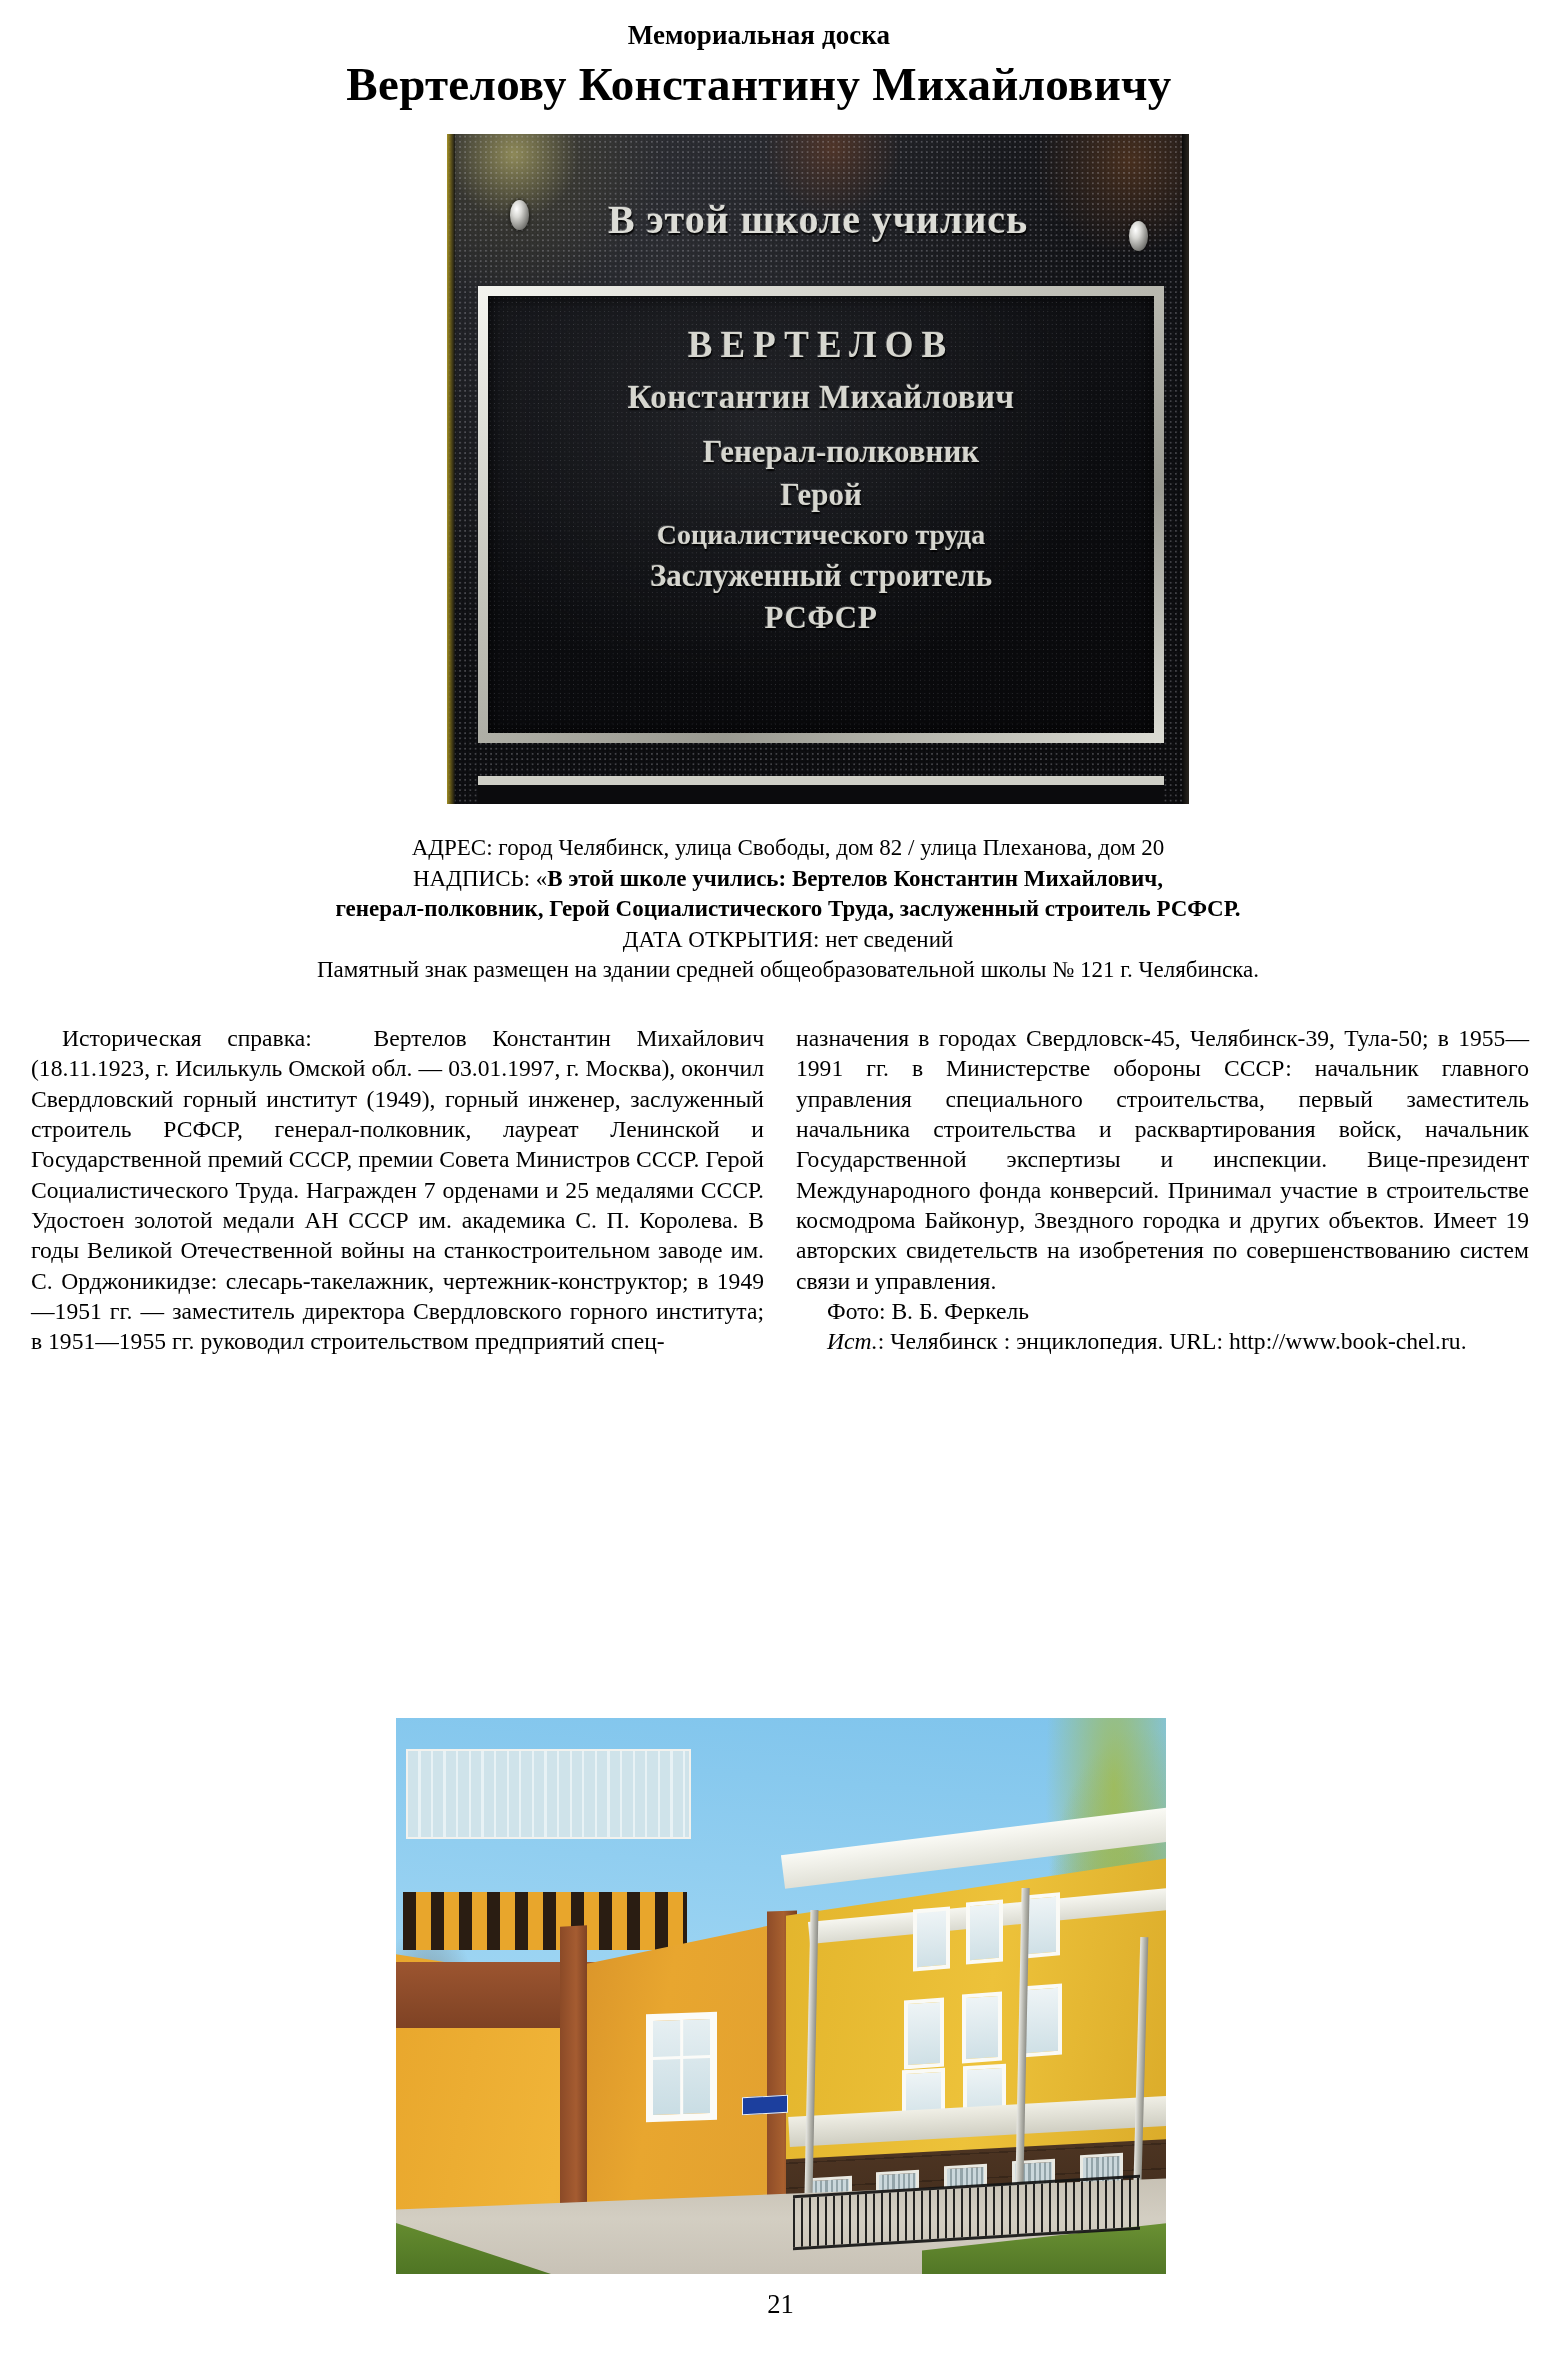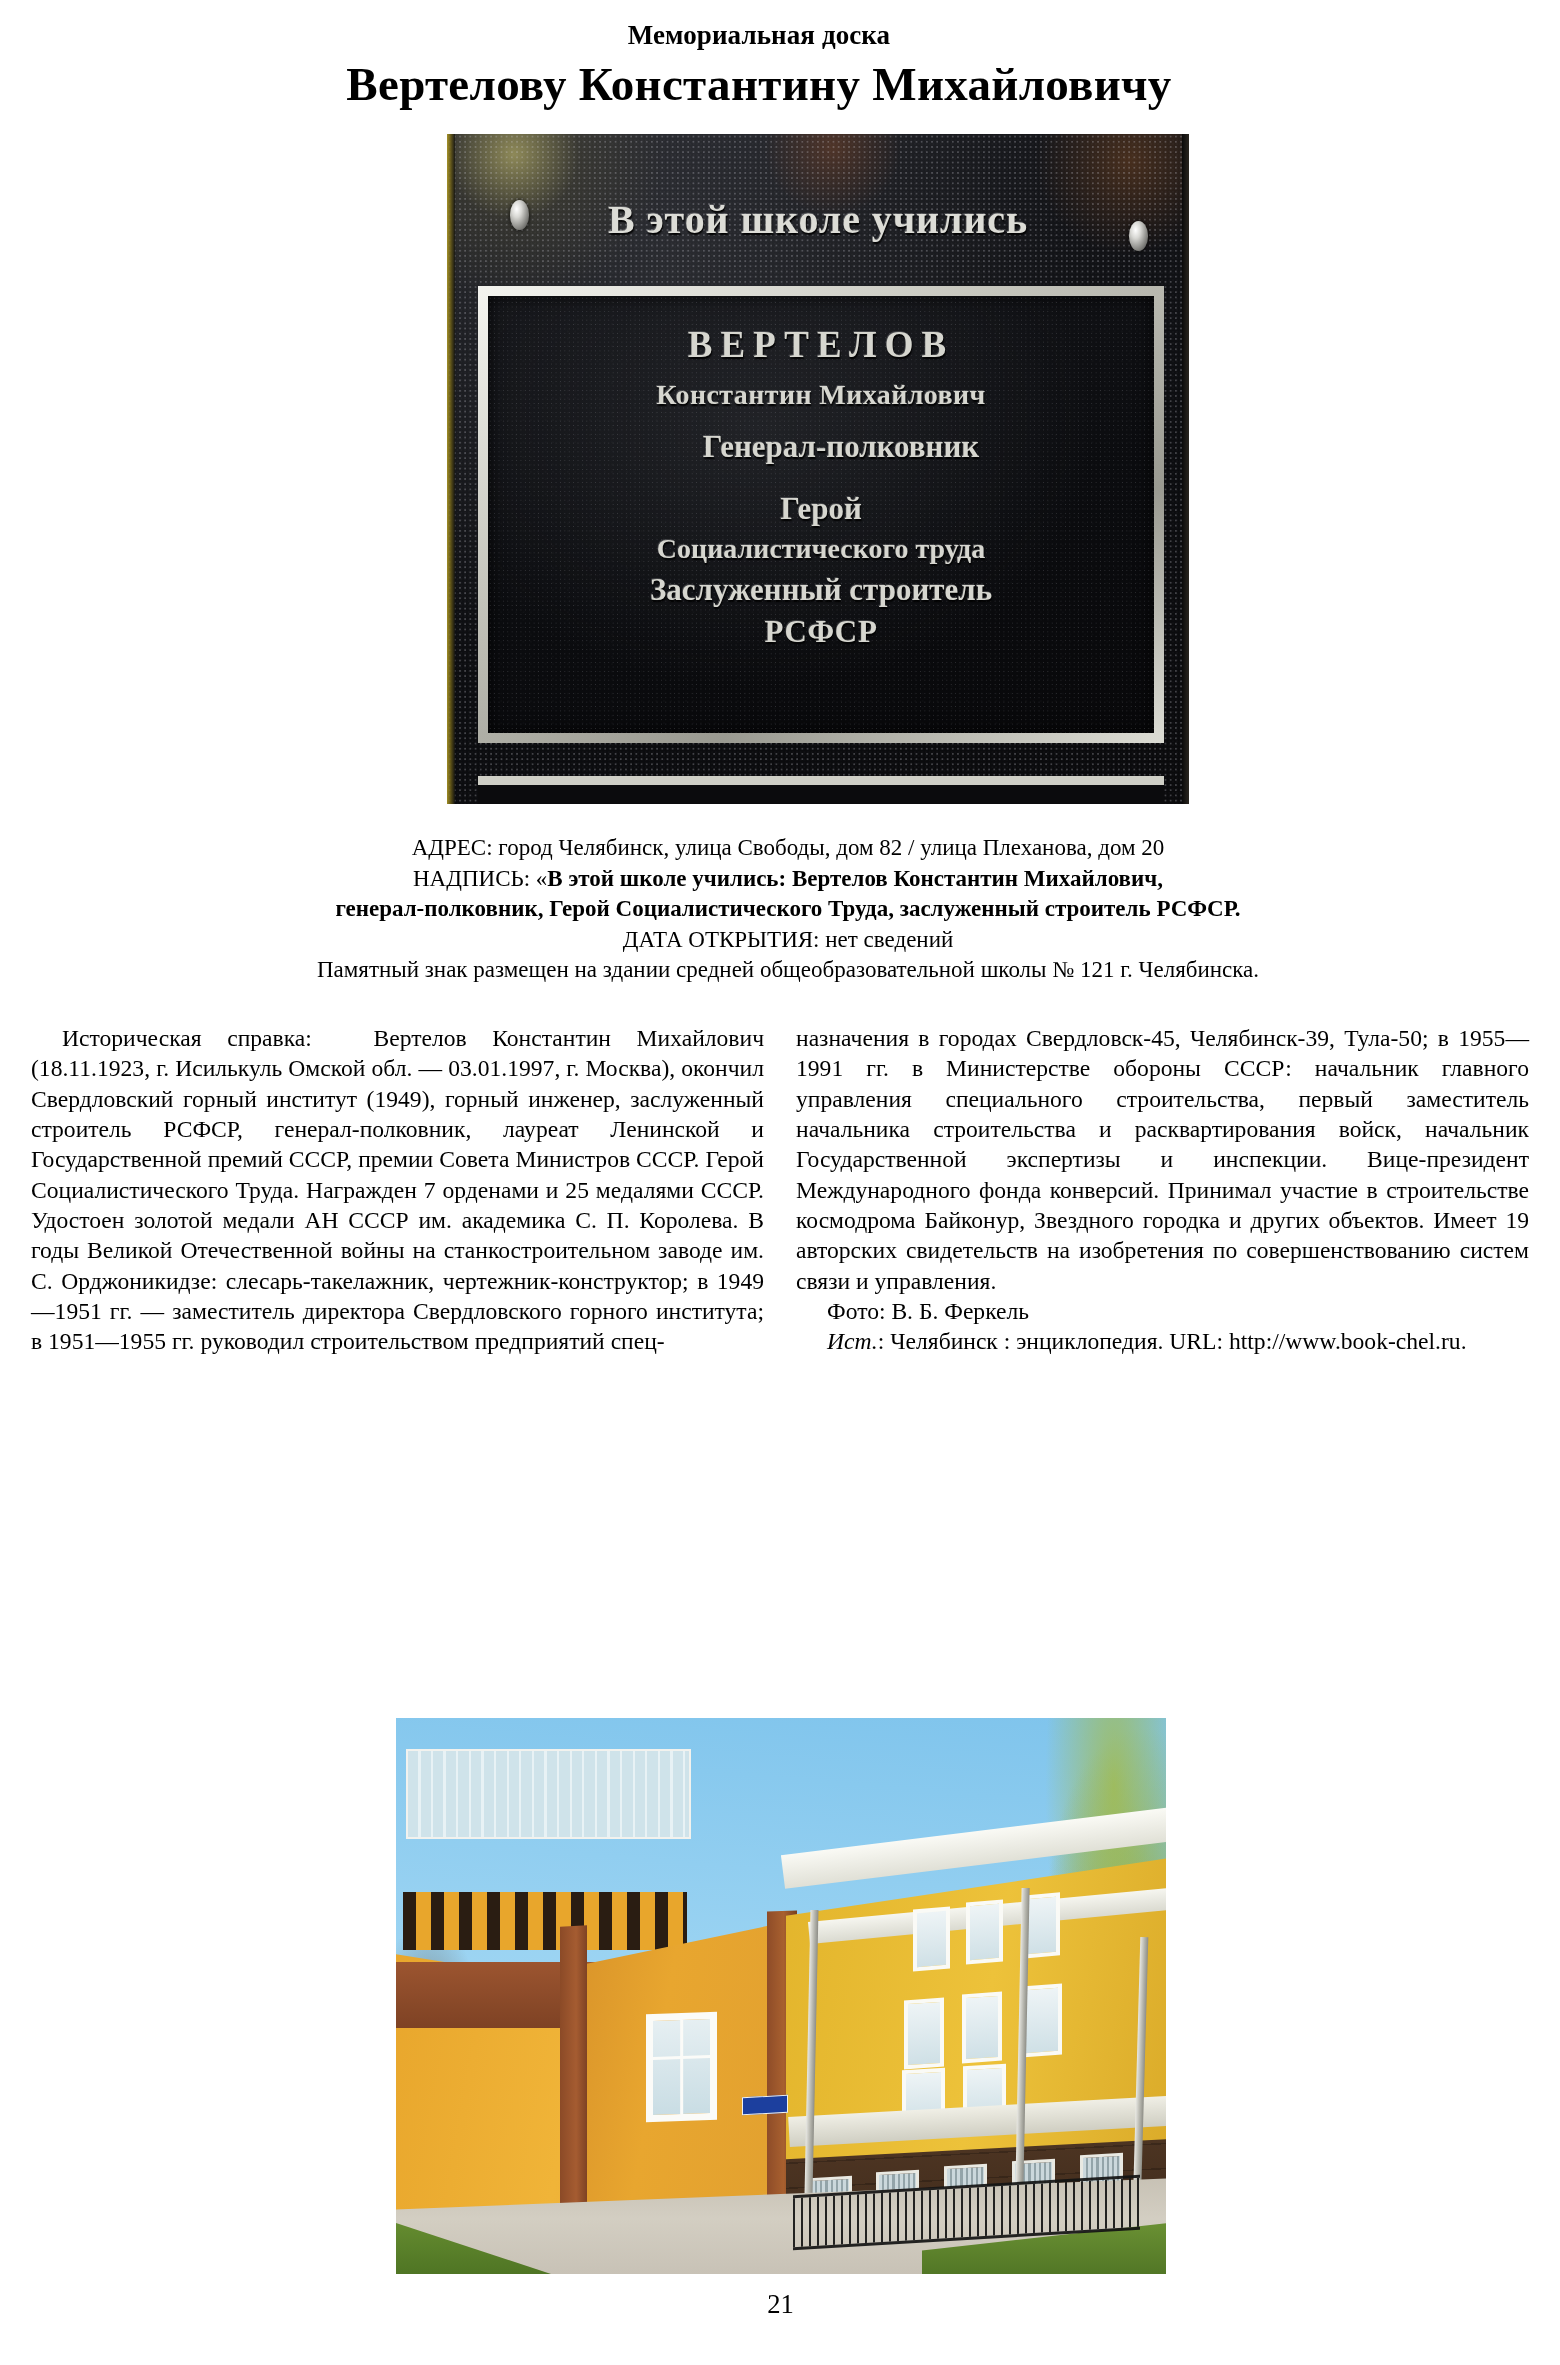--- a/index.html
+++ b/index.html
@@ -140,36 +140,35 @@
     color: #d6d6cf;
     text-shadow: 0.7px 1.5px 1.5px rgba(0,0,0,0.95), -0.7px -0.7px 0.7px rgba(255,255,255,0.20);
   }
   .pl-surname {
     font-size: 37px;
     font-weight: 700;
     letter-spacing: 8px;
     margin-bottom: 13.3px;
   }
   .pl-name {
-    font-size: 28px;
+    font-size: 33px;
     font-weight: 700;
     letter-spacing: 0.4px;
     margin-bottom: 17.7px;
   }
   .pl-rank {
     font-size: 31px;
     font-weight: 700;
     margin-bottom: 7.4px;
     margin-left: 40px;
   }
   .pl-hero {
     font-size: 31px;
     font-weight: 700;
     margin-bottom: 5.9px;
-    margin-top: 19px;
   }
   .pl-labour {
     font-size: 28px;
     font-weight: 700;
     margin-bottom: 7.4px;
   }
   .pl-builder {
     font-size: 31px;
     font-weight: 700;
     margin-bottom: 5.9px;

